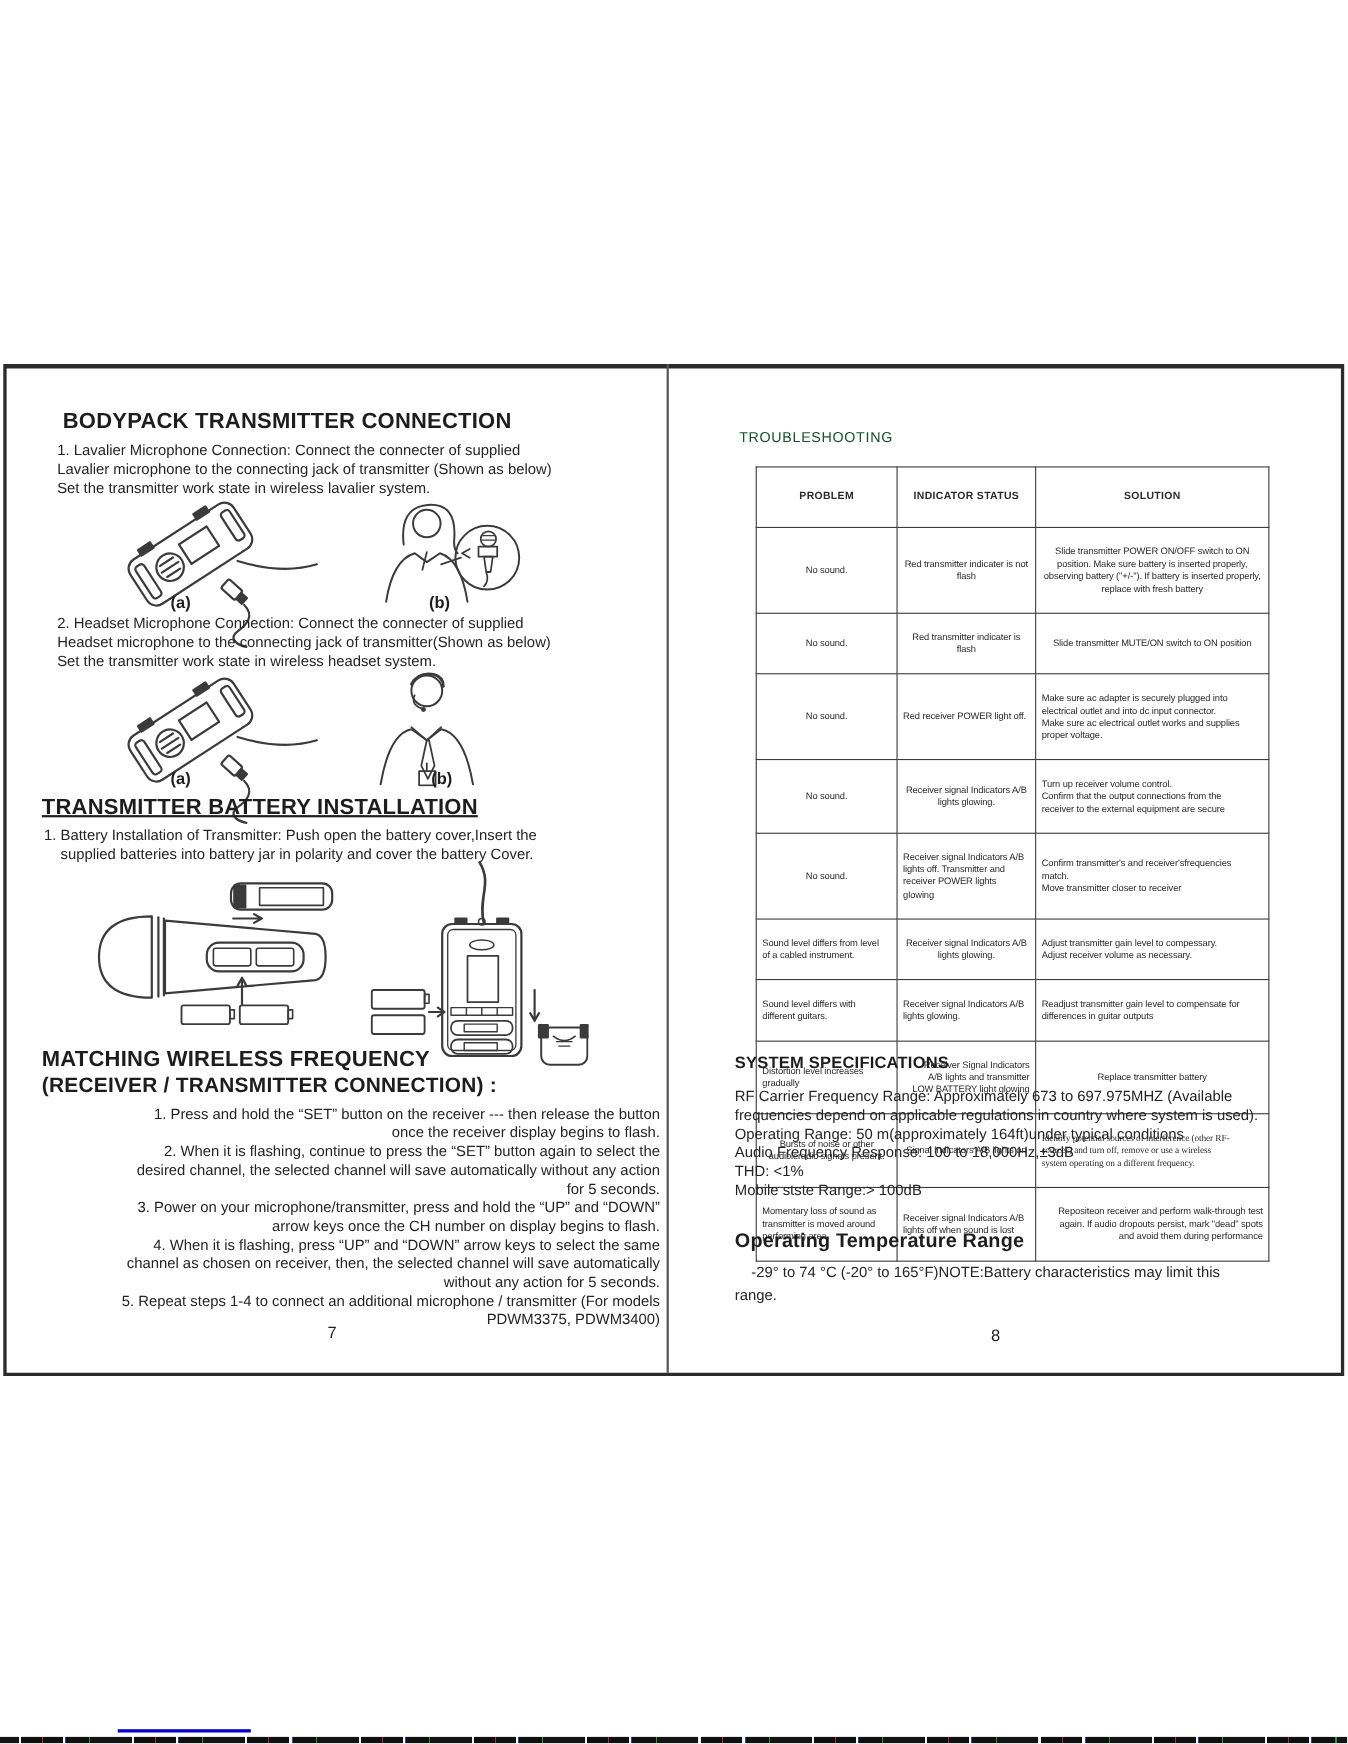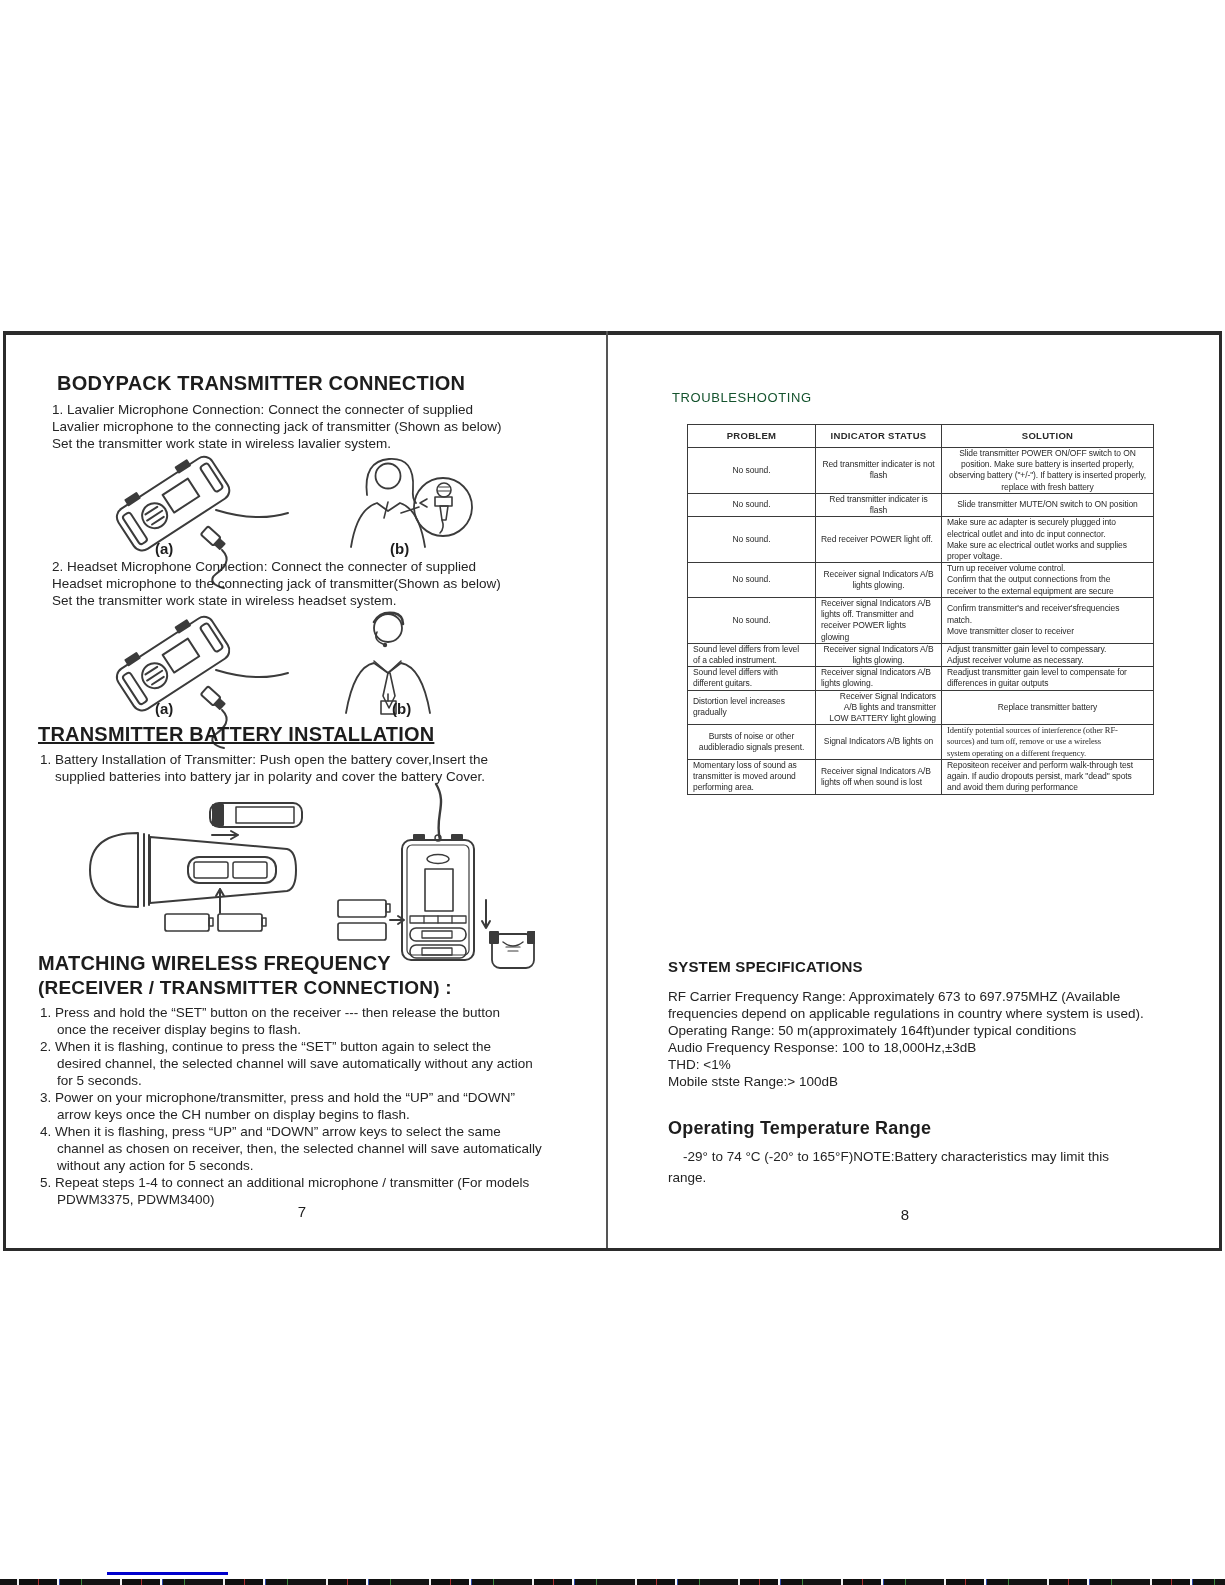--- a/index.html
+++ b/index.html
@@ -5,28 +5,28 @@
   html,body{margin:0;padding:0;background:#ffffff;}
   .canvas{position:relative;width:1225px;height:1585px;background:#fff;overflow:hidden;
           font-family:"Liberation Sans",sans-serif;color:#242424;}
   .abs{position:absolute;}
   .frame{left:3px;top:331px;width:1213px;height:913px;border-top:4px solid #2b2b2b;
          border-left:3px solid #2b2b2b;border-right:3px solid #2b2b2b;border-bottom:3px solid #2b2b2b;}
   .divider{left:606px;top:331px;width:2px;height:917px;background:#555;}
   .h-lg{font-weight:bold;font-size:20px;letter-spacing:.2px;color:#1d1d1d;white-space:nowrap;}
   .h-md{font-weight:normal;font-size:13px;letter-spacing:.6px;color:#14532d;white-space:nowrap;}
   .body-txt{font-size:13.5px;line-height:17px;white-space:pre-line;color:#242424;}
-  .hang{padding-left:17px;text-indent:-17px;}
+  .hang{padding-left:17px;text-indent:-17px;text-align:right;}
   .hang14{padding-left:15px;text-indent:-15px;}
   .fig-label{font-weight:bold;font-size:15px;color:#1d1d1d;}
   .pageno{font-size:15px;color:#1d1d1d;width:100px;text-align:center;}
   
   table.tbl{border-collapse:collapse;width:466px;table-layout:fixed;}
   table.tbl th,table.tbl td{border:1.6px solid #3a3a3a;font-size:8.5px;line-height:1.32;
-      padding:0 5px;vertical-align:middle;white-space:pre-line;letter-spacing:-.1px;color:#2a2a2a;}
+      padding:16px 5px;vertical-align:middle;white-space:pre-line;letter-spacing:-.1px;color:#2a2a2a;}
   table.tbl th{font-size:9.5px;font-weight:bold;text-align:center;height:22px;letter-spacing:.3px;}
   col.c1{width:128px;} col.c2{width:126px;} col.c3{width:212px;}
   
   .footer-blue{left:107px;top:1572px;width:121px;height:3px;background:#0000cd;}
   .noise-bar{left:0;top:1579px;width:1225px;height:6px;
      background:repeating-linear-gradient(90deg,#141414 0 17px,#f2f2f2 17px 19px,#0f0f0f 19px 38px,
        #b03030 38px 39px,#101010 39px 57px,#fcfcfc 57px 59px,#2d47a8 59px 60px,#101010 60px 81px,
        #3f8a3f 81px 82px,#141414 82px 103px);}
   svg.fig{stroke:#3b3b3b;fill:none;stroke-width:2;stroke-linecap:round;stroke-linejoin:round;}
 </style>
@@ -283,21 +283,21 @@
               <td style="text-align: left; font-family: Liberation Serif, serif;">Identify potential sources of interference (other RF-
 sources) and turn off, remove or use a wireless
 system operating on a different frequency.</td>
             </tr>
             <tr>
               <td style="text-align: left;">Momentary loss of sound as
 transmitter is moved around
 performing area.</td>
               <td style="text-align: left;">Receiver signal Indicators A/B
 lights off when sound is lost</td>
-              <td style="text-align: left;">Repositeon receiver and perform walk-through test
+              <td style="text-align: right;">Repositeon receiver and perform walk-through test
 again. If audio  dropouts persist, mark "dead" spots
 and avoid them during performance</td>
             </tr>
           </tbody>
       </table>
     </div>
 
     <div class="abs h-lg" style="left:668px;top:958px;font-size:15px;">SYSTEM SPECIFICATIONS</div>
     <div class="abs body-txt" style="left:668px;top:988px;width:530px;">RF Carrier Frequency Range: Approximately 673 to 697.975MHZ (Available
 frequencies depend on applicable regulations in country where system is used).

